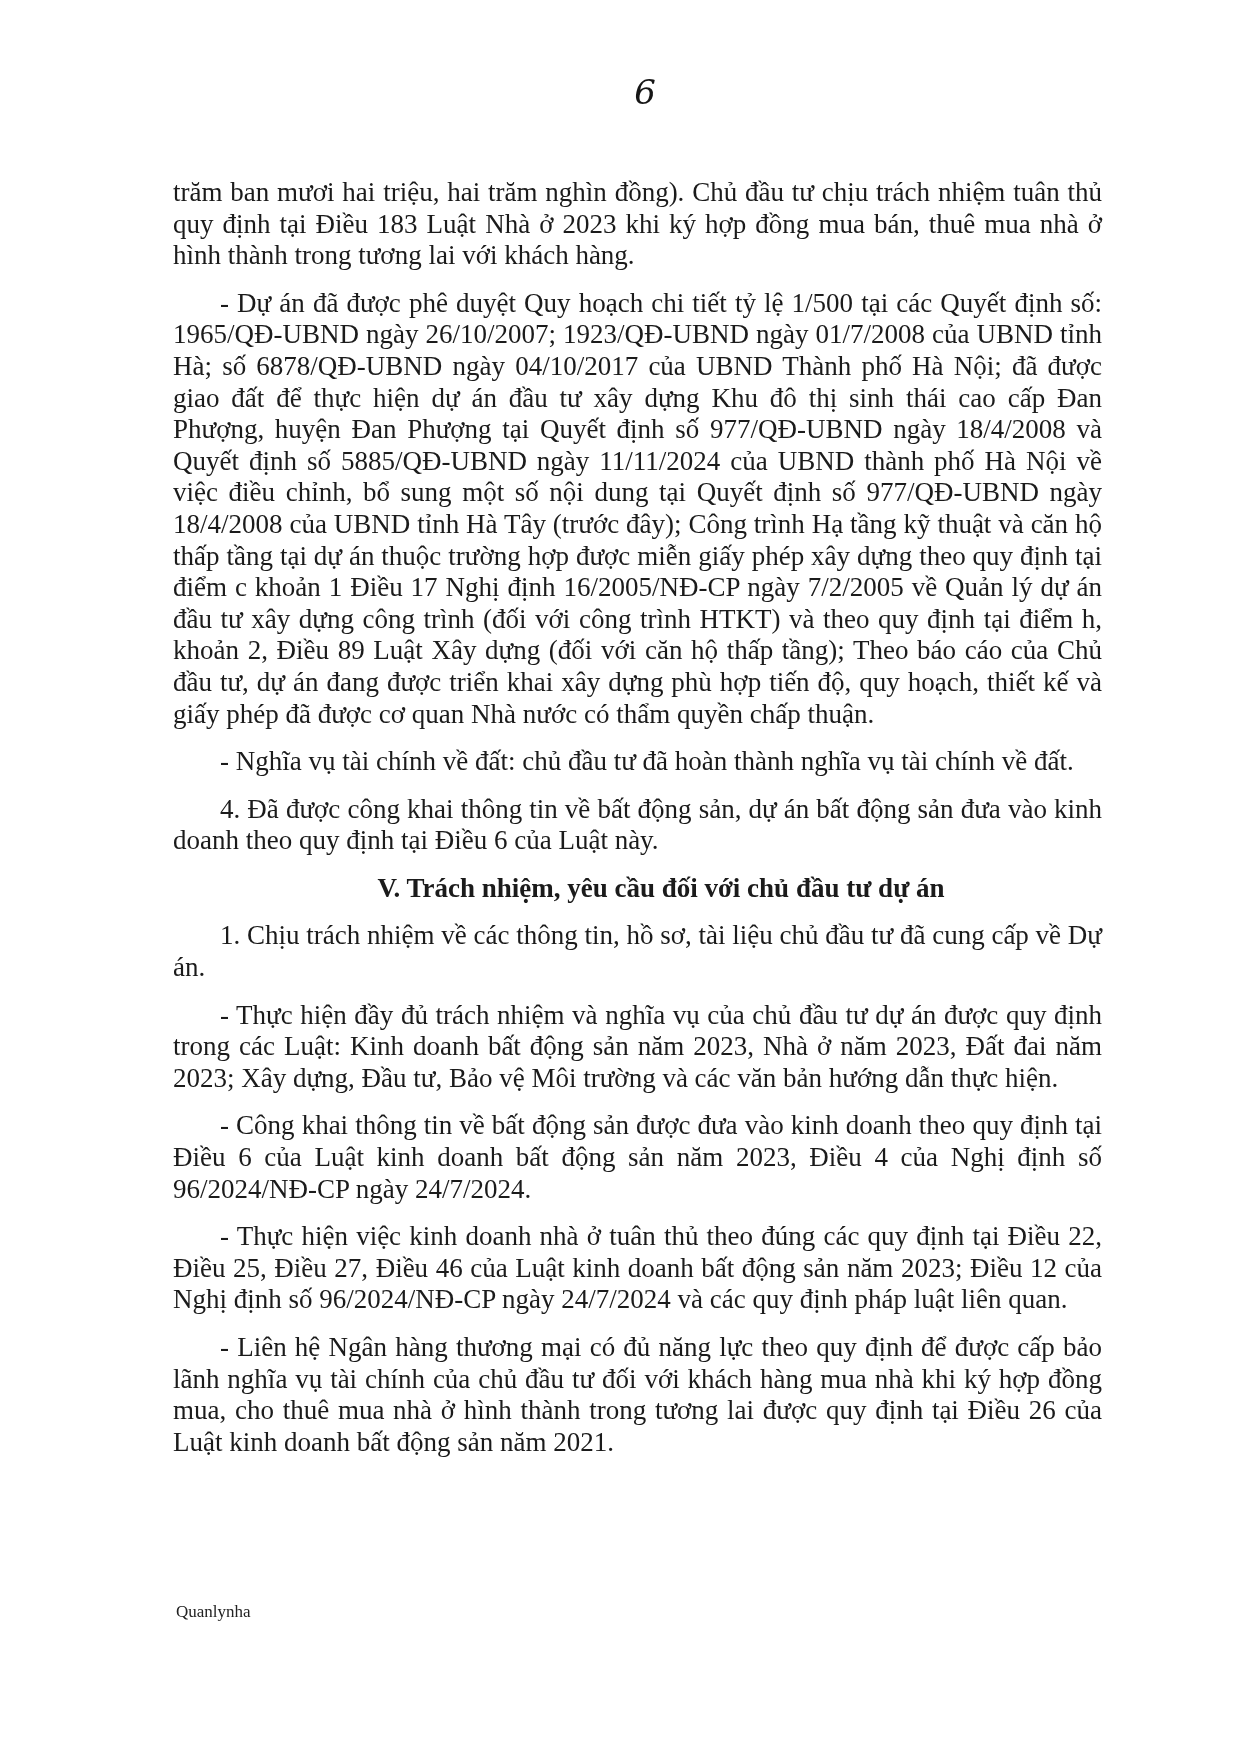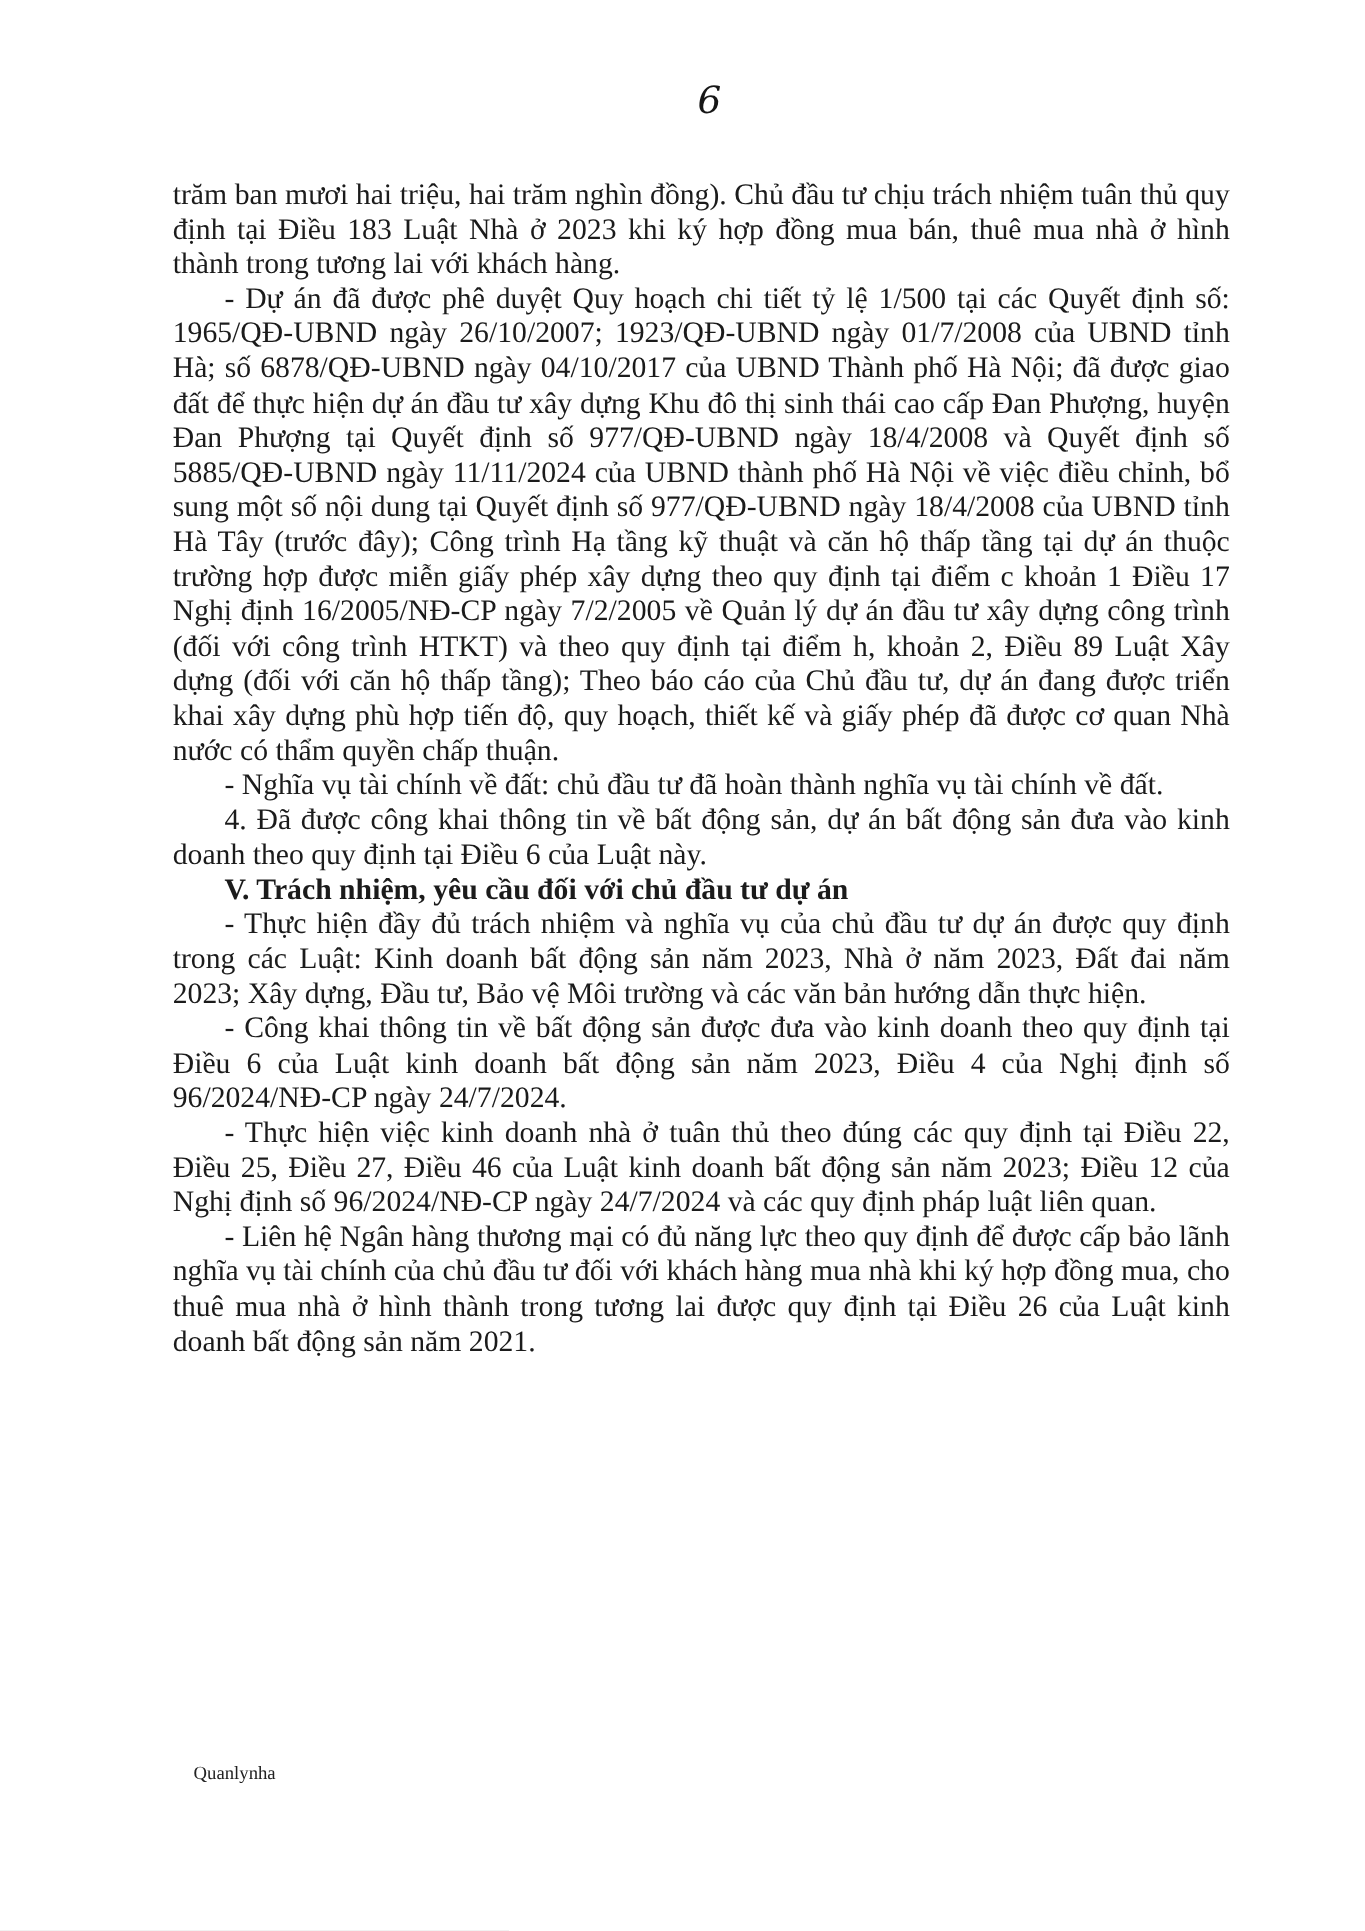--- a/index.html
+++ b/index.html
@@ -31,29 +31,29 @@
   .body-text {
     position: absolute;
     left: 157px;
     top: 161px;
     width: 961px;
     font-size: 27px;
     line-height: 31.6px;
     text-align: justify;
   }
   .para {
-    margin: 0;
+    margin: 16px;
     text-indent: 47px;
   }
   .para.cont {
     text-indent: 0;
   }
   .para.heading {
     font-weight: bold;
-    text-align: left;
+    text-align: center;
   }
   .footer-note {
     position: absolute;
     left: 176px;
     top: 1602px;
     font-size: 17px;
     color: #222222;
   }
 </style>
 </head>
@@ -62,20 +62,21 @@
 <div class="page">
 
   <div class="page-number">6</div>
 
   <div class="body-text">
     <p class="para cont">trăm ban mươi hai triệu, hai trăm nghìn đồng). Chủ đầu tư chịu trách nhiệm tuân thủ quy định tại Điều 183 Luật Nhà ở 2023 khi ký hợp đồng mua bán, thuê mua nhà ở hình thành trong tương lai với khách hàng.</p>
     <p class="para">- Dự án đã được phê duyệt Quy hoạch chi tiết tỷ lệ 1/500 tại các Quyết định số: 1965/QĐ-UBND ngày 26/10/2007; 1923/QĐ-UBND ngày 01/7/2008 của UBND tỉnh Hà; số 6878/QĐ-UBND ngày 04/10/2017 của UBND Thành phố Hà Nội; đã được giao đất để thực hiện dự án đầu tư xây dựng Khu đô thị sinh thái cao cấp Đan Phượng, huyện Đan Phượng tại Quyết định số 977/QĐ-UBND ngày 18/4/2008 và Quyết định số 5885/QĐ-UBND ngày 11/11/2024 của UBND thành phố Hà Nội về việc điều chỉnh, bổ sung một số nội dung tại Quyết định số 977/QĐ-UBND ngày 18/4/2008 của UBND tỉnh Hà Tây (trước đây); Công trình Hạ tầng kỹ thuật và căn hộ thấp tầng tại dự án thuộc trường hợp được miễn giấy phép xây dựng theo quy định tại điểm c khoản 1 Điều 17 Nghị định 16/2005/NĐ-CP ngày 7/2/2005 về Quản lý dự án đầu tư xây dựng công trình (đối với công trình HTKT) và theo quy định tại điểm h, khoản 2, Điều 89 Luật Xây dựng (đối với căn hộ thấp tầng); Theo báo cáo của Chủ đầu tư, dự án đang được triển khai xây dựng phù hợp tiến độ, quy hoạch, thiết kế và giấy phép đã được cơ quan Nhà nước có thẩm quyền chấp thuận.</p>
     <p class="para">- Nghĩa vụ tài chính về đất: chủ đầu tư đã hoàn thành nghĩa vụ tài chính về đất.</p>
     <p class="para">4. Đã được công khai thông tin về bất động sản, dự án bất động sản đưa vào kinh doanh theo quy định tại Điều 6 của Luật này.</p>
     <p class="para heading">V. Trách nhiệm, yêu cầu đối với chủ đầu tư dự án</p>
+    <p class="para">1. Chịu trách nhiệm về các thông tin, hồ sơ, tài liệu chủ đầu tư đã cung cấp về Dự án.</p>
     <p class="para">- Thực hiện đầy đủ trách nhiệm và nghĩa vụ của chủ đầu tư dự án được quy định trong các Luật: Kinh doanh bất động sản năm 2023, Nhà ở năm 2023, Đất đai năm 2023; Xây dựng, Đầu tư, Bảo vệ Môi trường và các văn bản hướng dẫn thực hiện.</p>
     <p class="para">- Công khai thông tin về bất động sản được đưa vào kinh doanh theo quy định tại Điều 6 của Luật kinh doanh bất động sản năm 2023, Điều 4 của Nghị định số 96/2024/NĐ-CP ngày 24/7/2024.</p>
     <p class="para">- Thực hiện việc kinh doanh nhà ở tuân thủ theo đúng các quy định tại Điều 22, Điều 25, Điều 27, Điều 46 của Luật kinh doanh bất động sản năm 2023; Điều 12 của Nghị định số 96/2024/NĐ-CP ngày 24/7/2024 và các quy định pháp luật liên quan.</p>
     <p class="para">- Liên hệ Ngân hàng thương mại có đủ năng lực theo quy định để được cấp bảo lãnh nghĩa vụ tài chính của chủ đầu tư đối với khách hàng mua nhà khi ký hợp đồng mua, cho thuê mua nhà ở hình thành trong tương lai được quy định tại Điều 26 của Luật kinh doanh bất động sản năm 2021.</p>
   </div>
 
   <div class="footer-note">Quanlynha</div>
 
 </div>
 

